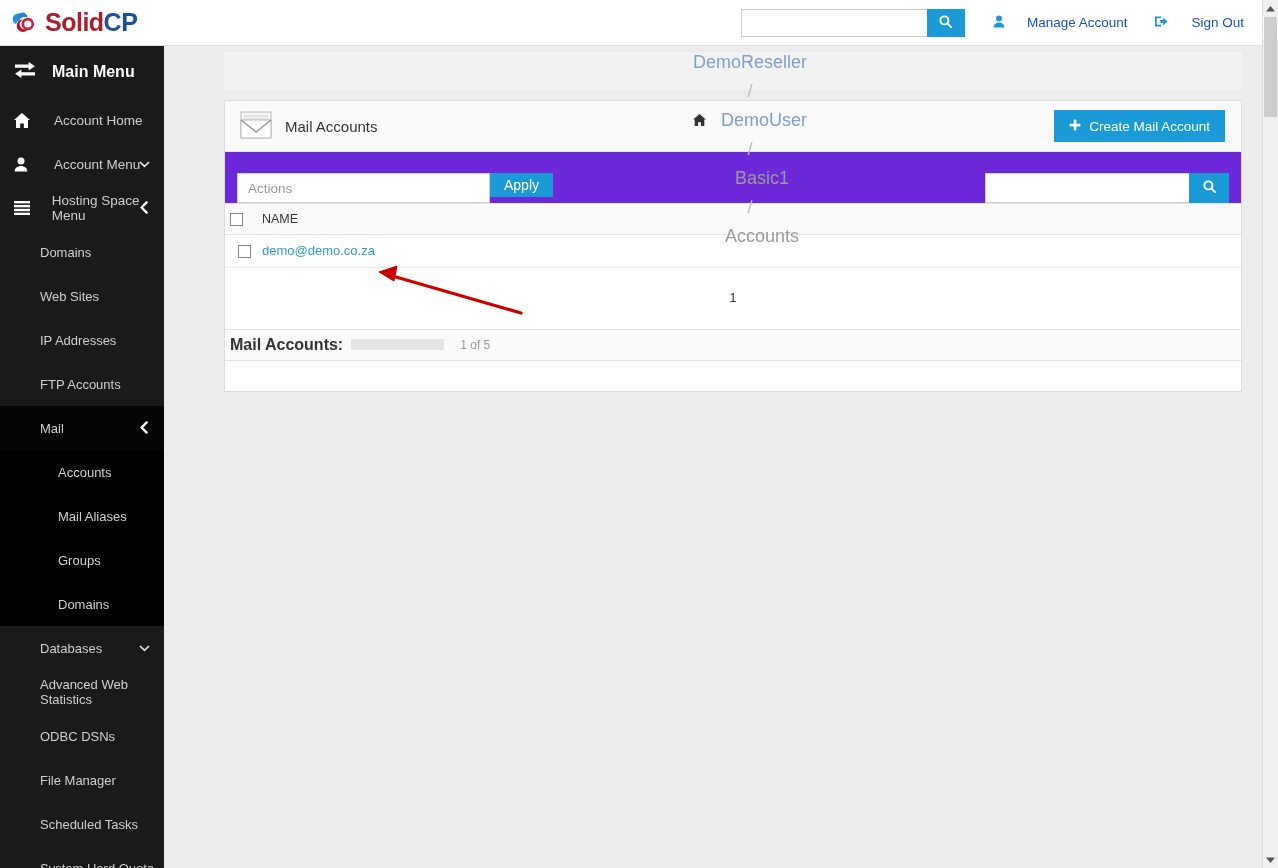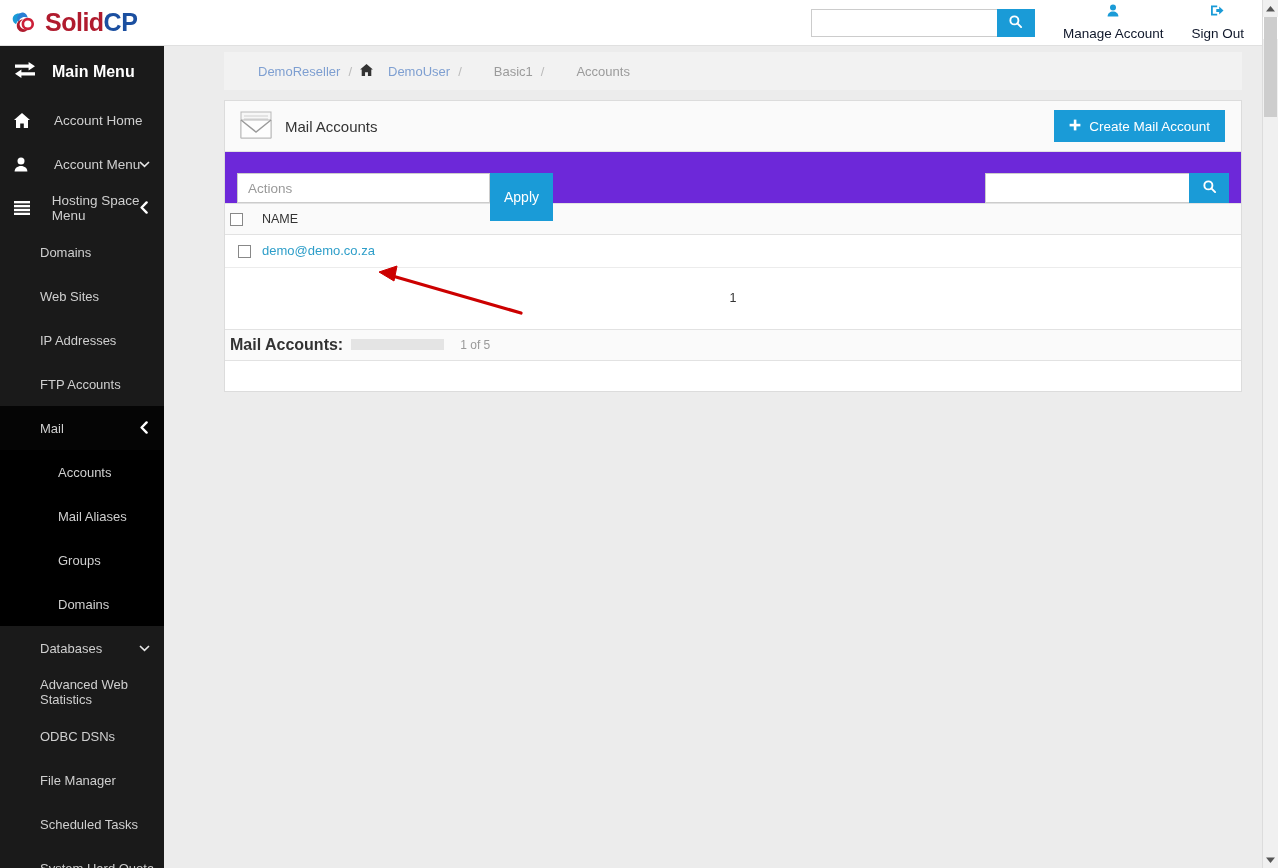--- a/index.html
+++ b/index.html
@@ -28,24 +28,23 @@
   .top-search input {
     width: 186px; height: 28px; border: 1px solid #ccc; border-right: none;
     padding: 0 8px; font-size: 13px; outline: none;
     font-family: "Liberation Sans", sans-serif; background:#fff;
   }
   .btn-search {
     width: 38px; height: 28px; background: #1a9bd7; border: none;
     display: flex; align-items: center; justify-content: center; cursor: pointer;
   }
   .top-link {
-    display: flex; align-items: center; gap: 6px; margin-left: 28px;
-    color: #0f172a; font-size: 13.5px; text-decoration: none; cursor: pointer;
+    display: flex; align-items: center; gap: 22px; margin-left: 28px;
+    color: #1d4ed8; font-size: 13.5px; text-decoration: none; cursor: pointer;
     white-space: nowrap;
-    flex-direction: column;
   }
 
   
   .sidebar {
     position: absolute; top: 46px; left: 0; width: 164px; height: 822px;
     background: #1a1a1a; overflow: hidden;
   }
   .menu-header {
     height: 52px; display: flex; align-items: center; padding-left: 14px; gap: 16px;
     color: #fff; font-size: 16px; font-weight: bold; background: #1a1a1a;
@@ -65,21 +64,21 @@
   .chev-down { right: 14px; font-size: 11px; color: #e6e6e6; }
 
   
   .content {
     position: absolute; top: 46px; left: 196px; width: 1066px; height: 822px;
     background: #ececec; overflow: hidden;
   }
   .breadcrumb {
     margin: 6px 20px 0 28px; height: 38px; background: #f2f2f2;
     display: flex; align-items: center; padding-left: 34px;
-    font-size: 13px; color: #9b9b9b; gap: 8px;
+    font-size: 18px; color: #9b9b9b; gap: 8px; flex-direction: column;
   }
   .bc-link { color: #7e9fd1; cursor: pointer; }
   .bc-link.home { display: inline-flex; align-items: center; gap: 15px; }
   .bc-sep { color: #bbb; }
   .bc-static { color: #9b9b9b; padding-left: 24px; }
 
   .panel {
     margin: 10px 20px 0 28px; background: #fff;
     border: 1px solid #dcdcdc; border-top: 1px solid #dcdcdc;
   }
@@ -99,21 +98,21 @@
     height: 52px; display: flex; align-items: flex-end; padding: 0 12px;
     background: #6d28d9; border-bottom: 1px solid #e2e2e2;
   }
   .actions-group { display: flex; align-items: stretch; height: 30px; }
   .actions-select {
     width: 253px; height: 30px; border: 1px solid #ccc; background: #fff;
     display: flex; align-items: center; padding: 0 10px;
     font-size: 13.5px; color: #999; cursor: pointer;
   }
   .btn-apply {
-    height: 48px; padding: 0 14px; background: #1a9bd7; color: #fff; border: none;
+    height: 24px; padding: 0 14px; background: #1a9bd7; color: #fff; border: none;
     font-size: 14px; cursor: pointer; font-family: "Liberation Sans", sans-serif;
   }
   .grid-search { margin-left: auto; display: flex; align-items: stretch; height: 30px; }
   .grid-search input {
     width: 204px; height: 30px; border: 1px solid #ccc; border-right: none;
     padding: 0 8px; font-size: 13px; outline: none; background:#fff;
     font-family: "Liberation Sans", sans-serif;
   }
   .btn-grid-search {
     width: 40px; height: 30px; background: #1a9bd7; border: none; cursor: pointer;

